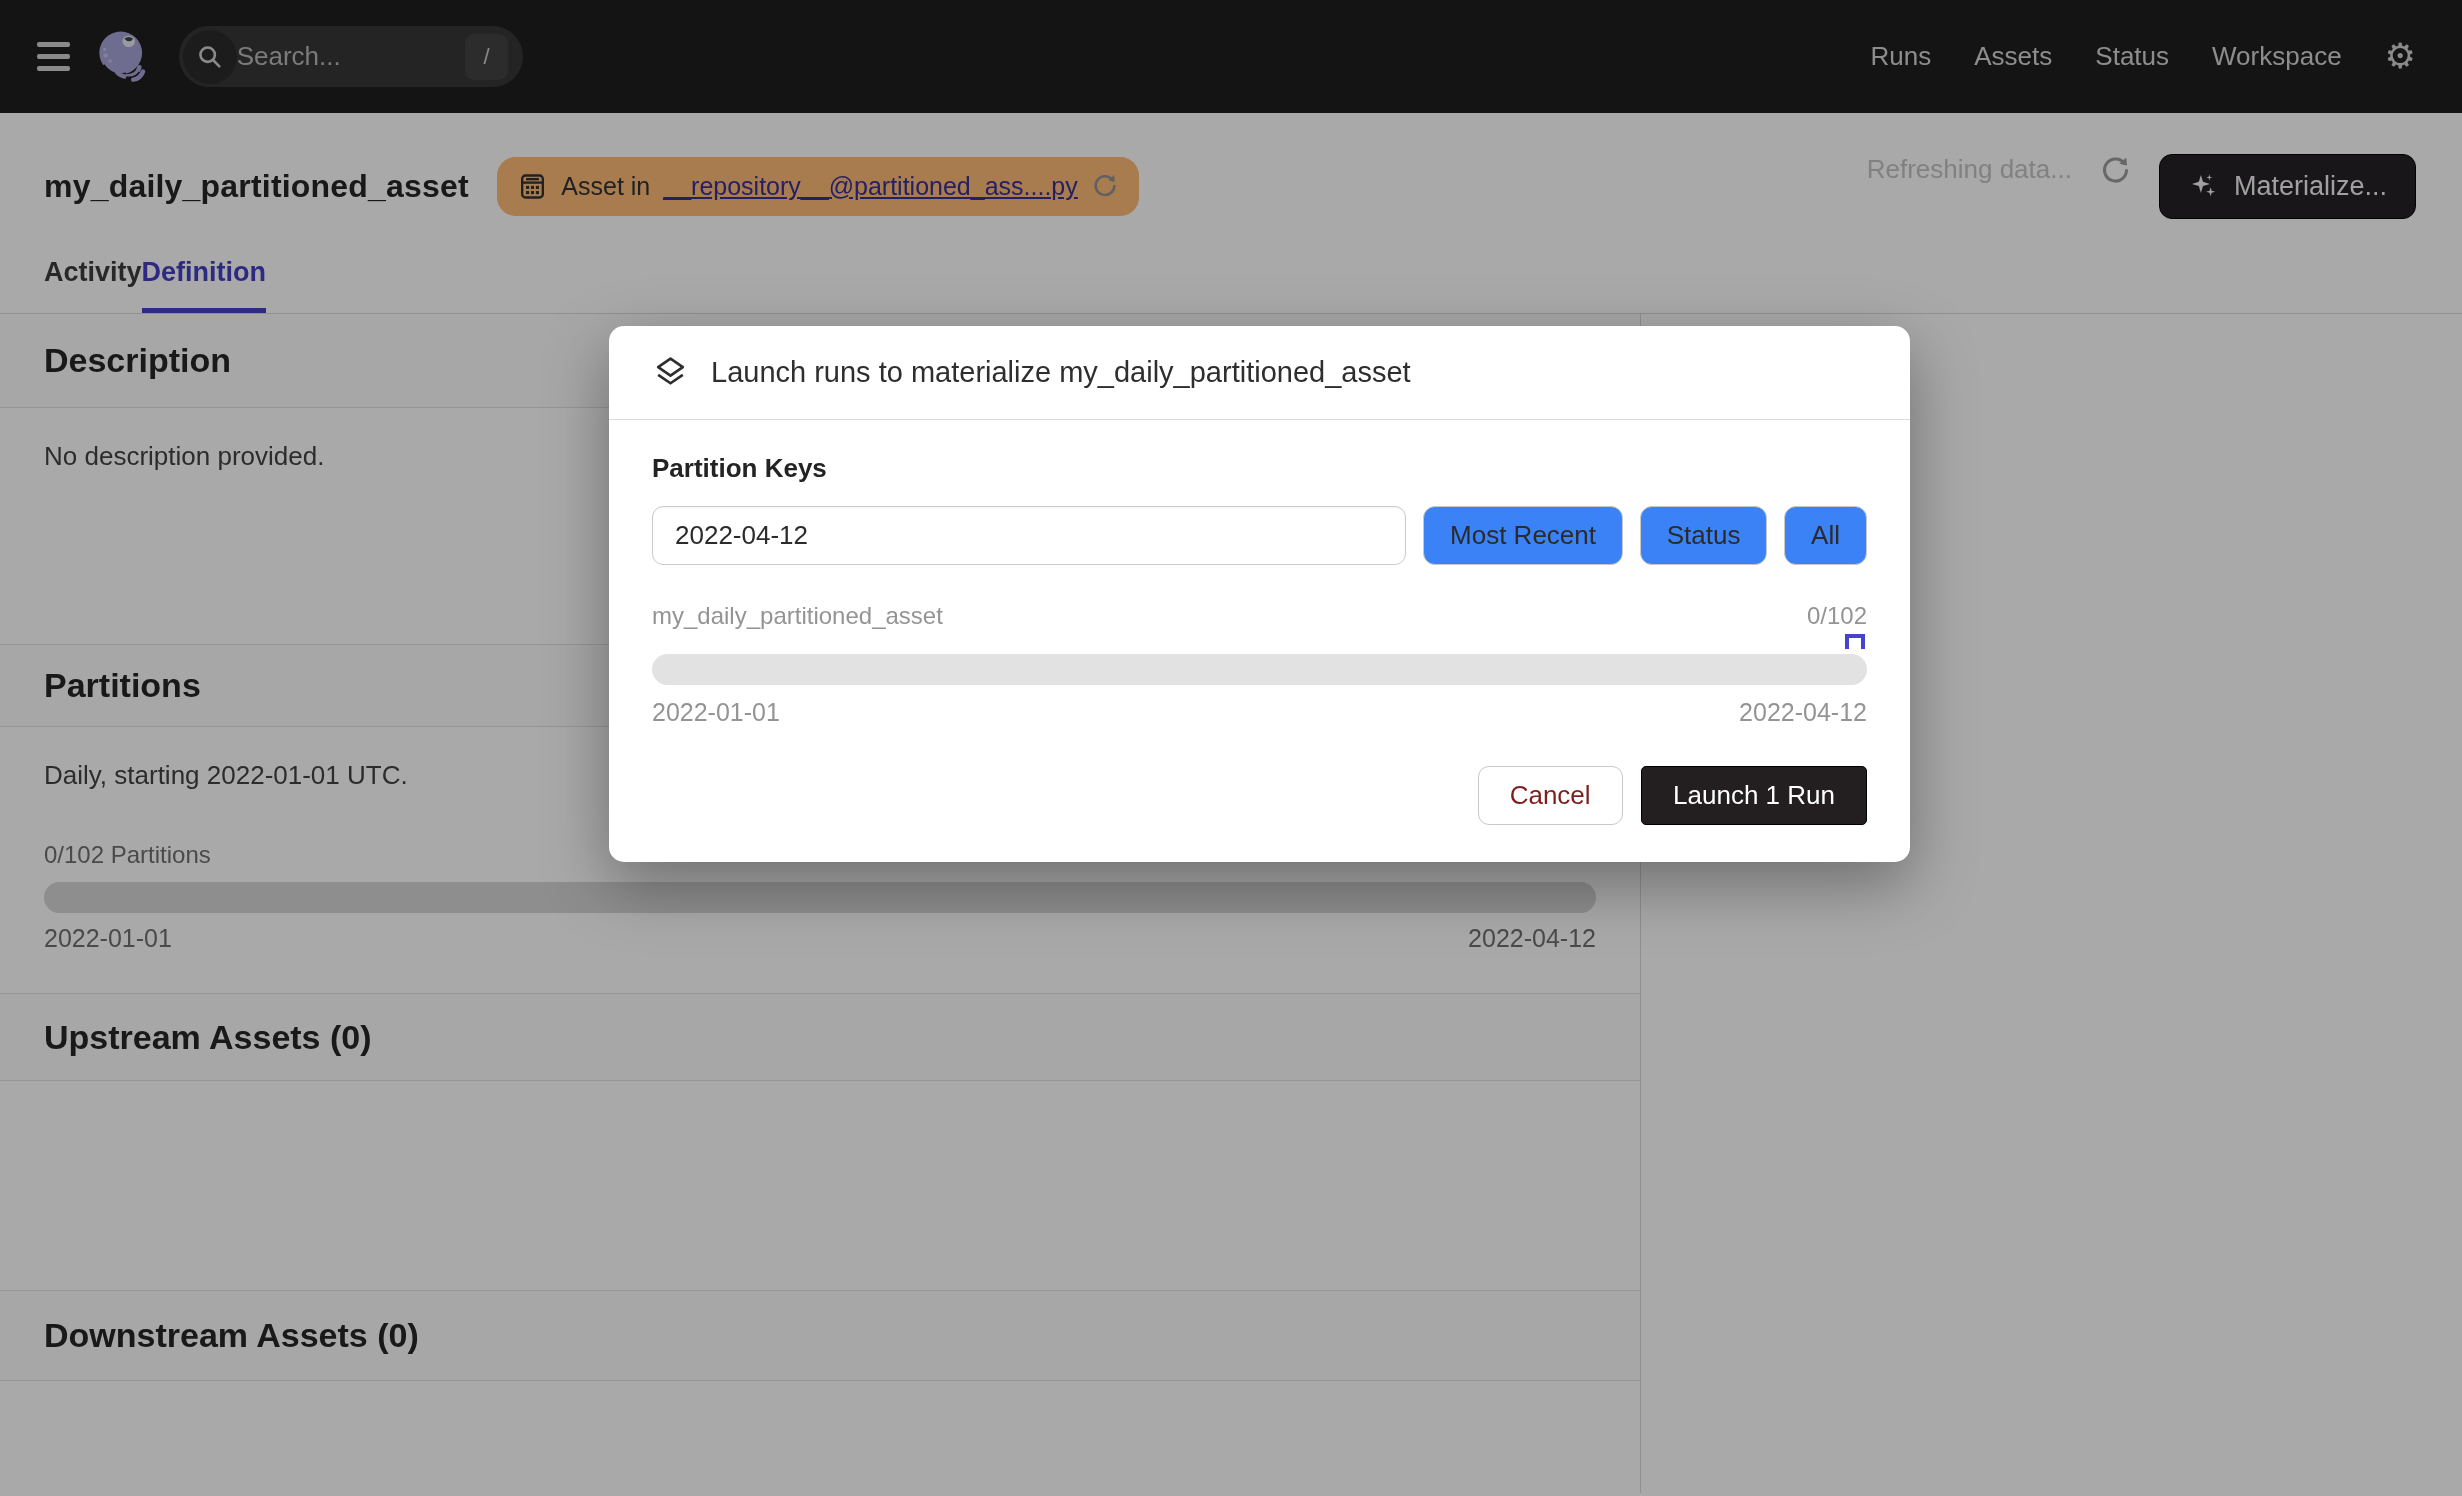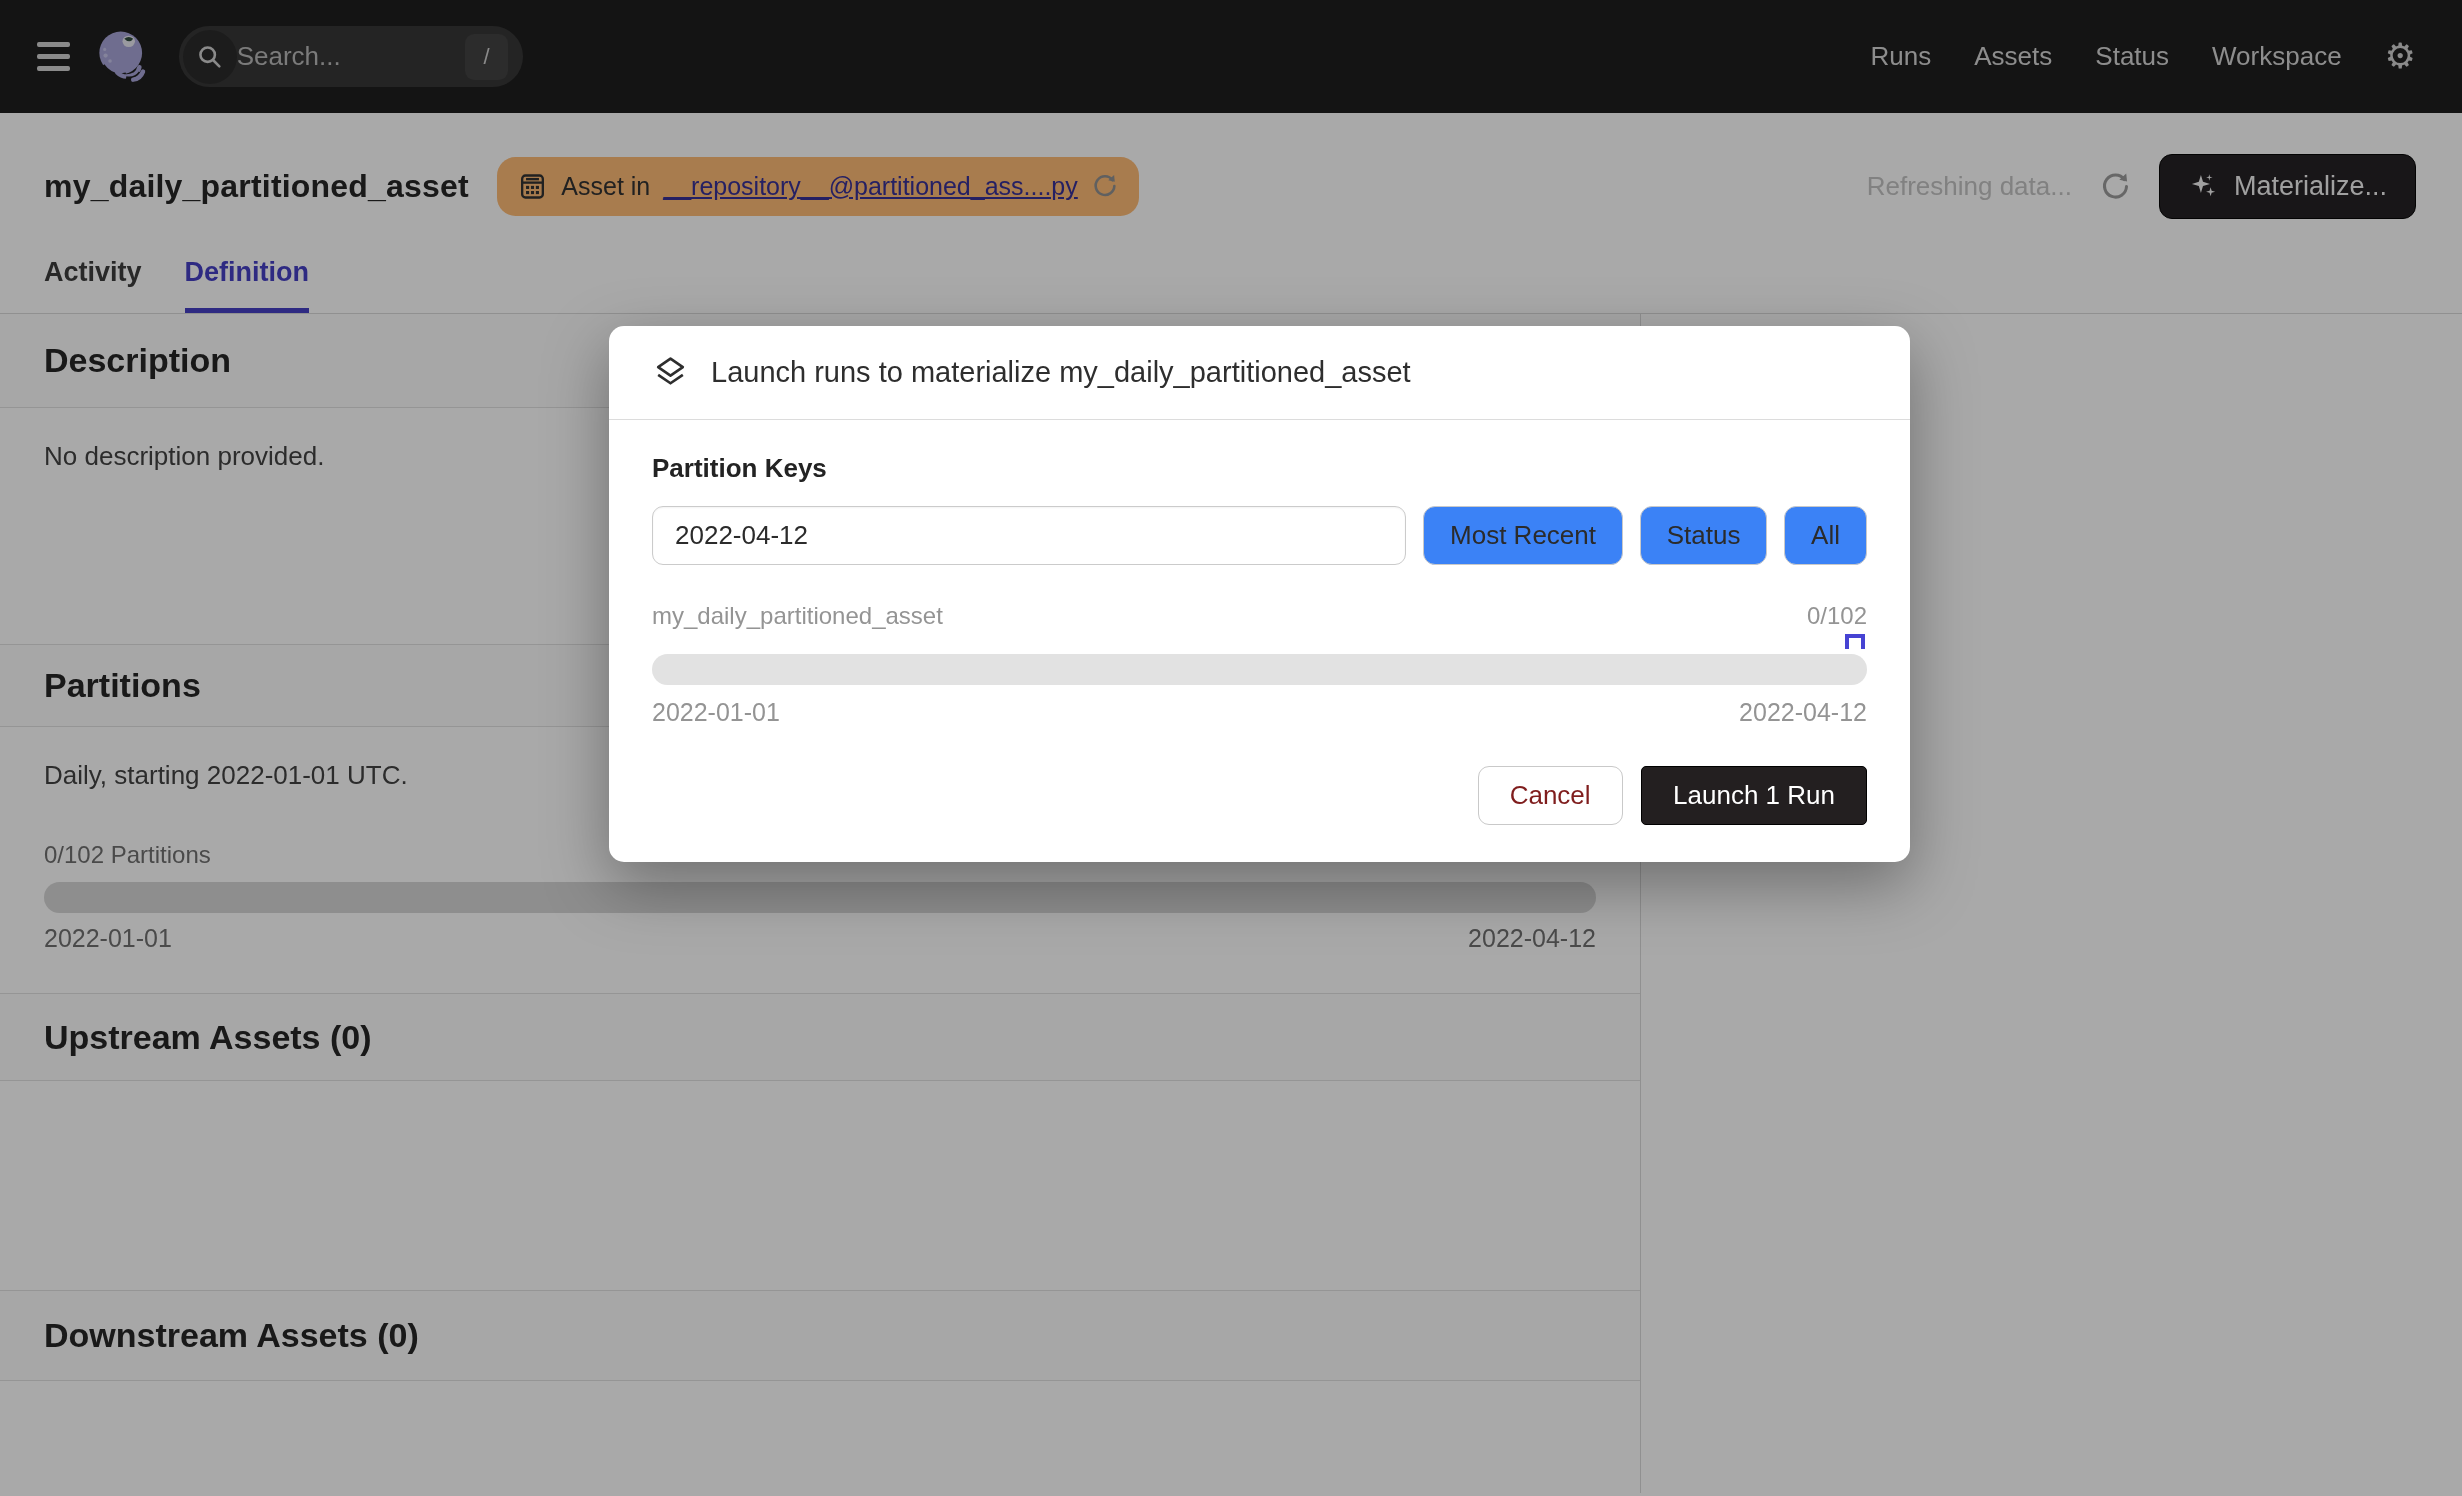--- a/index.html
+++ b/index.html
@@ -44,31 +44,31 @@
   .page-head {
     display:flex; align-items:center; padding:37px 46px 0 44px; height:109px;
   }
   .asset-title { font-size:32px; font-weight:700; color:#232323; letter-spacing:0.2px; }
   .asset-chip {
     margin-left:28px; height:59px; border-radius:18.5px; background:#fdba74;
     display:flex; align-items:center; padding:0 20.4px; gap:13px;
   }
   .asset-chip .prefix { font-size:25px; color:#2f2f2f; }
   .asset-chip a { font-size:25px; color:#352d94; text-decoration:underline; cursor:pointer; }
-  .head-right { margin-left:auto; display:flex; align-items:center; gap:27px; }
+  .head-right { margin-left:auto; display:flex; gap:27px; }
   .refreshing { font-size:26px; color:#c2c2c2; }
   .materialize-btn {
     height:65px; border-radius:13px; background:#211e21; border:0.9px solid #000;
     color:#f2f2f2; font-size:27px; display:flex; align-items:center; gap:15px;
     padding:0 28px; cursor:pointer;
   }
 
   
   .tabs {
-    margin-top:35px; padding-left:44px; display:flex; gap:43px;
+    margin-top:35px; padding-left:44px; display:flex; 
     border-bottom:0.9px solid #d9d9d9;
   }
   .tab {
     font-size:27px; font-weight:600; color:#3a3a3a; padding-bottom:20.4px;
     border-bottom:5.6px solid transparent; cursor:pointer;
   }
   .tab.active { color:#423cc4; border-bottom-color:#423cc4; }
 
   
   .content-wrap { display:flex; height:1179px; }

